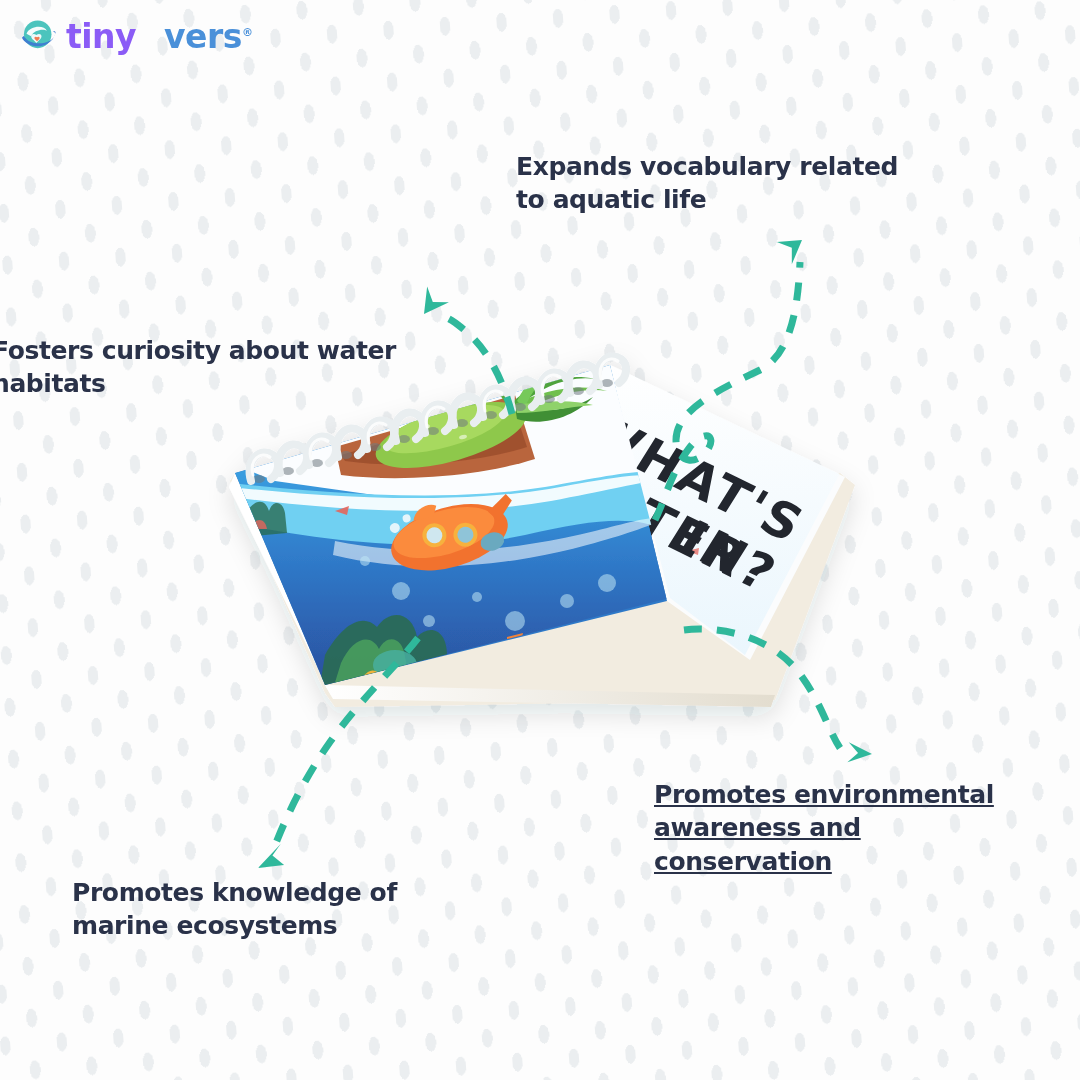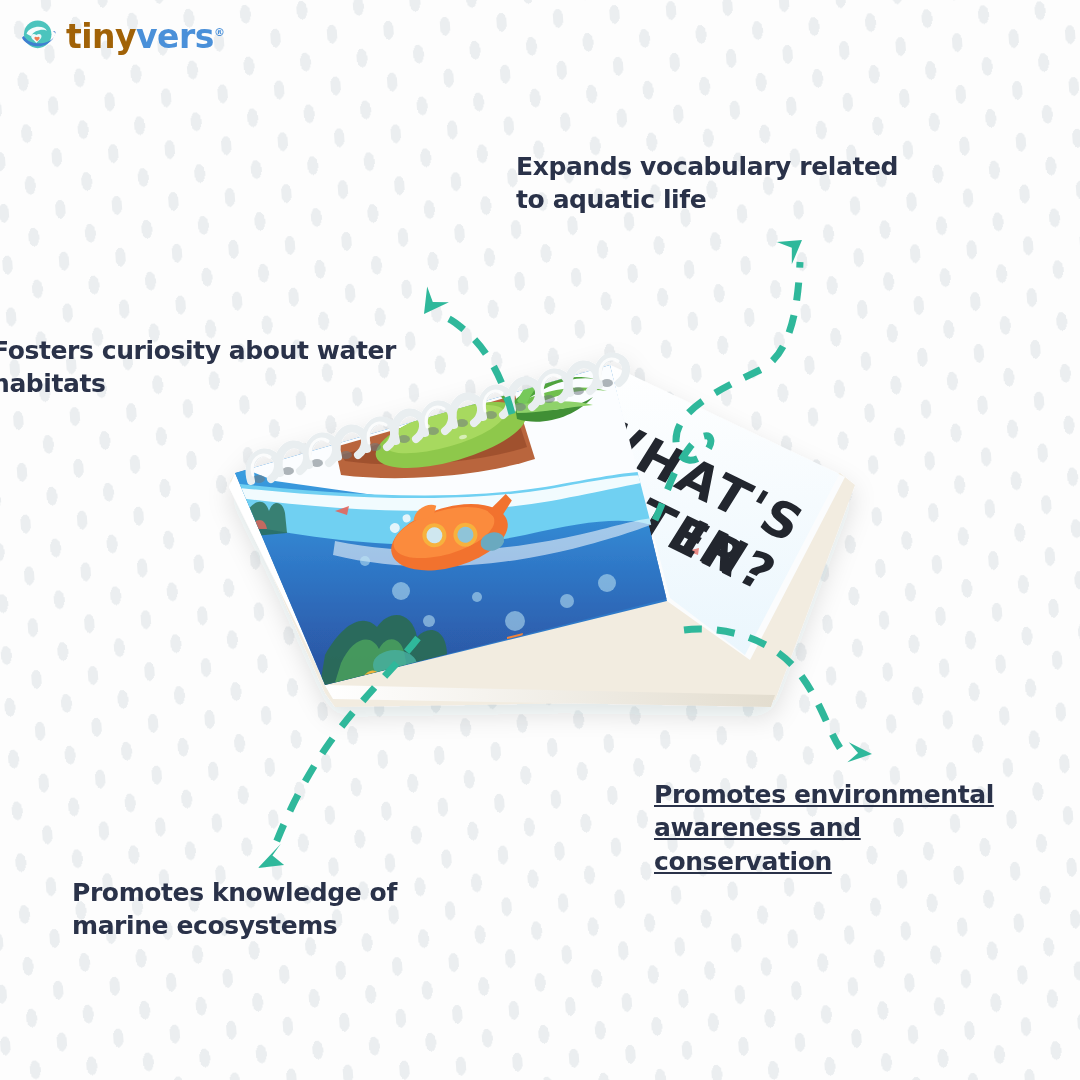--- a/index.html
+++ b/index.html
@@ -46,22 +46,22 @@
   #logo .mark { width: 42px; height: 42px; display:block; }
   #logo .wordmark {
     font-family: "DejaVu Sans", sans-serif;
     font-size: 33px;
     font-weight: 700;
     letter-spacing: -0.5px;
     line-height: 1;
     position: relative;
     top: 1px;
   }
-  #logo .w-tiny { color: #a16207; }
-  #logo .w-vers { color: #4a90d9; }
+  #logo .w-tiny { color: #8b5cf6; }
+  #logo .w-vers { color: #4a90d9; margin-left: 28px; }
   #logo .reg {
     font-size: 11px;
     color: #4a90d9;
     vertical-align: super;
     font-weight: 700;
   }
 
   
   .caption {
     position: absolute;

